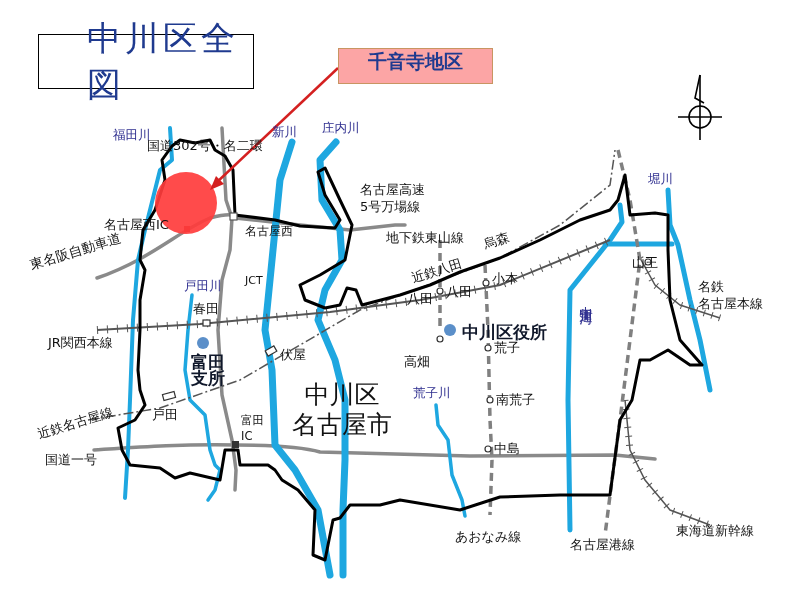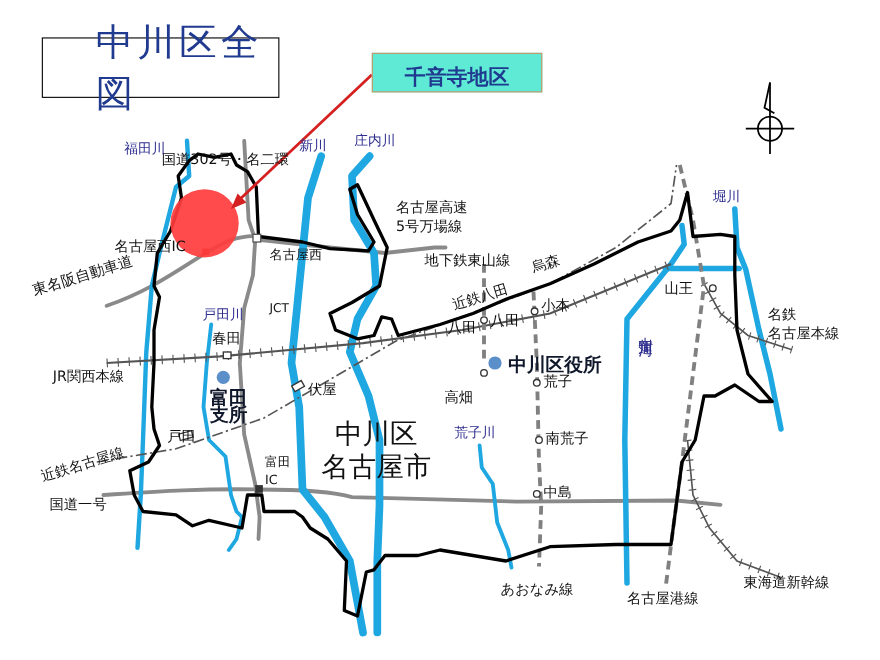--- a/index.html
+++ b/index.html
@@ -1,20 +1,20 @@
 <!DOCTYPE html>
 <html><head>
 <meta charset="utf-8">
 <style>
   html, body { margin:0; padding:0; background:#ffffff; }
   body { width:800px; height:600px; position:relative; overflow:hidden; font-family:"DejaVu Sans","Liberation Sans",sans-serif; }
   #map { position:absolute; left:0; top:0; width:800px; height:600px; }
   .title-box { position:absolute; left:38px; top:34px; width:216px; height:55px; border:1.5px solid #000; background:#fff; box-sizing:border-box; display:flex; align-items:center; justify-content:center; }
   .title-text { color:#1f3a8f; font-size:34px; letter-spacing:4px; font-weight:normal;margin-left:48px; }
-  .callout-box { position:absolute; left:338px; top:48px; width:155px; height:36px; border:1.5px solid #c89562; background:#5eead4; box-sizing:border-box; display:flex; align-items:flex-end; justify-content:center; }
+  .callout-box { position:absolute; left:338px; top:48px; width:155px; height:36px; border:1.5px solid #c89562; background:#fca5a5; box-sizing:border-box; display:flex; align-items:flex-start; justify-content:center; }
   .callout-text { color:#1f3a8f; font-size:19px; font-weight:bold; }
   .lbl { position:absolute; font-size:13px; color:#111; white-space:nowrap; line-height:1.15; }
   .river { color:#2e2e8f; font-size:12.5px; }
   .office { color:#0f172a; font-size:17px; font-weight:bold; }
   .big { font-size:25px; color:#111; text-align:center; line-height:1.2; }
   .vert { writing-mode:vertical-rl; letter-spacing:2px; }
 </style>
 </head>
 <body>
 
@@ -128,31 +128,31 @@
 <span class="lbl" style="left:36px;top:428px;transform:rotate(-17deg);transform-origin:left top;">近鉄名古屋線</span>
 <span class="lbl" style="left:386px;top:231px;">地下鉄東山線</span>
 <span class="lbl" style="left:698px;top:280px;">名鉄</span>
 <span class="lbl" style="left:698px;top:297px;">名古屋本線</span>
 <span class="lbl" style="left:455px;top:530px;">あおなみ線</span>
 <span class="lbl" style="left:570px;top:538px;">名古屋港線</span>
 <span class="lbl" style="left:676px;top:524px;">東海道新幹線</span>
 
 <span class="lbl" style="left:193px;top:302px;">春田</span>
 <span class="lbl" style="left:280px;top:348px;">伏屋</span>
-<span class="lbl" style="left:152px;top:391px;">戸田</span>
+<span class="lbl" style="left:152px;top:408px;">戸田</span>
 <span class="lbl" style="left:410px;top:272px;transform:rotate(-17deg);transform-origin:left top;">近鉄八田</span>
 <span class="lbl" style="left:407px;top:292px;">八田</span>
 <span class="lbl" style="left:446px;top:285px;">八田</span>
 <span class="lbl" style="left:482px;top:238px;transform:rotate(-17deg);transform-origin:left top;">烏森</span>
 <span class="lbl" style="left:492px;top:272px;">小本</span>
 <span class="lbl" style="left:404px;top:335px;margin-top:20px;">高畑</span>
 <span class="lbl" style="left:494px;top:341px;">荒子</span>
 <span class="lbl" style="left:496px;top:393px;">南荒子</span>
 <span class="lbl" style="left:494px;top:442px;">中島</span>
-<span class="lbl" style="left:604px;top:256px;text-align:center;">山王</span>
+<span class="lbl" style="left:632px;top:256px;text-align:center;">山王</span>
 
 <span class="lbl office" style="left:462px;top:323px;">中川区役所</span>
 <span class="lbl office" style="left:191px;top:353px;">富田</span>
 <span class="lbl office" style="left:191px;top:369px;">支所</span>
 
 <div class="lbl big" style="left:292px;top:380px;">
   <div>中川区</div>
   <div>名古屋市</div>
 </div>
 

